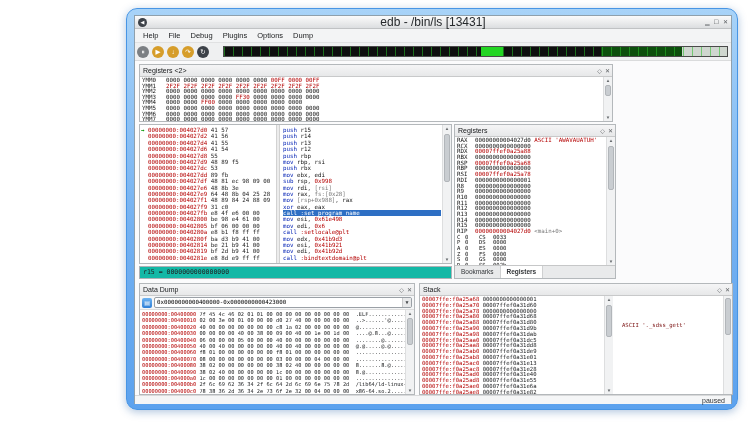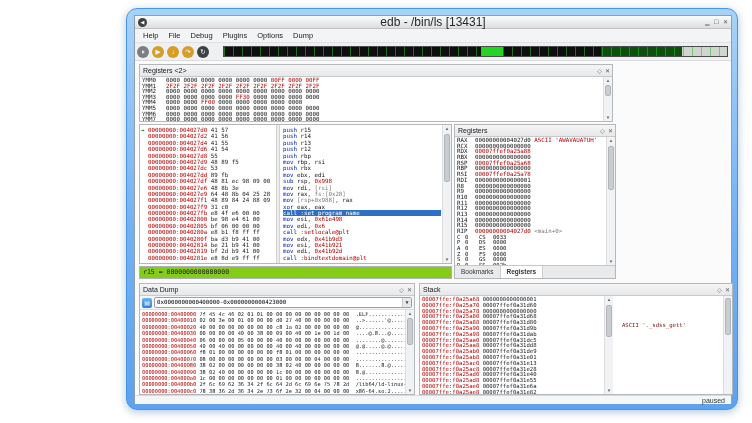--- a/index.html
+++ b/index.html
@@ -82,21 +82,21 @@
   .frow { height:5.7px; line-height:5.7px; font-size:5.6px; white-space:pre; color:#141414; }
   .fl1 { display:inline-block; width:8px; }
   .fl2 { display:inline-block; width:14px; }
   .fl3 { display:inline-block; width:14px; }
   .tabbar { position:absolute; left:0; right:0; bottom:0; height:13px; background:#e9eaeb;
             border-top:1px solid #c6c7c8; display:flex; font-size:6.5px; }
   .tab { padding:0 6px; line-height:12px; color:#34373a; border-right:1px solid #cfd0d1; }
   .tab.active { background:#fff; font-weight:bold; }
 
   
-  .r15 { position:absolute; left:4px; top:250px; width:313px; height:13px; background:#84cc16;
+  .r15 { position:absolute; left:4px; top:250px; width:313px; height:13px; background:#14b8a6;
          border:1px solid #aeb2b6; font-size:6.5px; line-height:11px; padding:0 3px; color:#202224; }
 
   
   #datadump { left:4px; top:267px; width:276px; height:112px; }
   .ddtoolbar { height:14px; display:flex; align-items:center; padding:1px 2px; gap:2px;
                border-bottom:1px solid #ddd; background:#f5f6f7; }
   .dd-icon { width:10px; height:10px; border-radius:2px; background:linear-gradient(#6db3f2,#2f7fd6);
              color:#fff; font-size:6px; text-align:center; line-height:10px; flex:0 0 auto; }
   .combo { flex:1; height:11px; background:#fff; border:1px solid #9aa0a6; border-radius:2px;
            font-size:5.8px; line-height:9px; padding-left:2px; display:flex;

